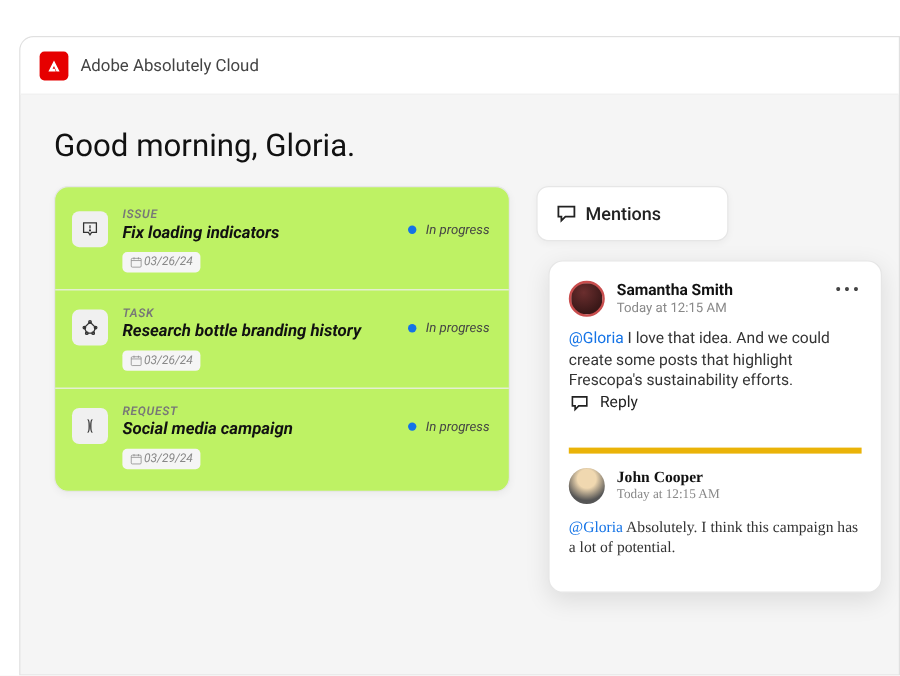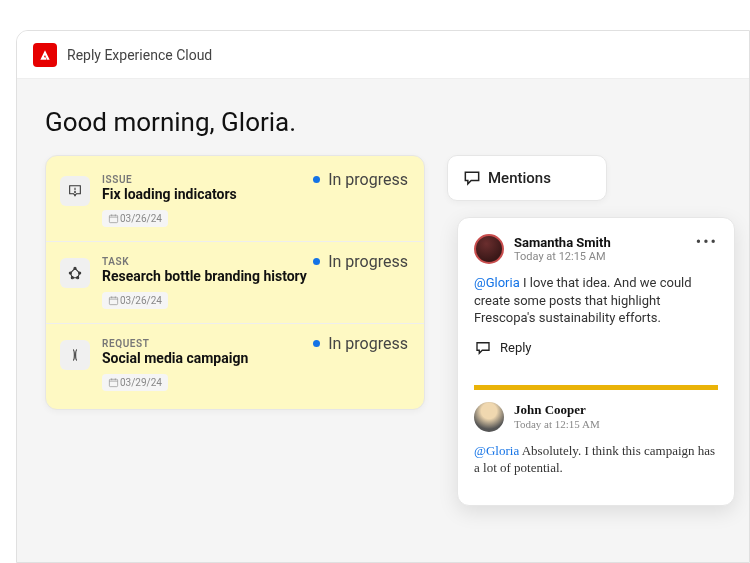--- a/index.html
+++ b/index.html
@@ -49,25 +49,26 @@
     font-weight: 400;
     color: #111;
     margin: 28px 0 18px 28px;
   }
   .stage {
     position: relative;
     padding: 0 28px;
   }
   .tasks-card {
     width: 380px;
-    background: #fef9c3;
+    background: #bef264;
     border: 1px solid #e6e6e6;
     border-radius: 12px;
     box-shadow: 0 2px 6px rgba(0,0,0,0.04);
     padding: 4px 0;
+    font-style: italic;
   }
   .task {
     display: flex;
     align-items: flex-start;
     padding: 14px 16px 14px 14px;
     gap: 12px;
     border-bottom: 1px solid #eee;
     position: relative;
   }
   .task:last-child { border-bottom: none; }
@@ -103,25 +104,25 @@
     color: #888;
     background: #f5f5f5;
     border-radius: 4px;
     padding: 3px 6px;
     width: fit-content;
   }
   .task-meta svg { width: 11px; height: 11px; stroke: #888; fill: none; stroke-width: 1.4; }
   .task-status {
     position: absolute;
     right: 16px;
-    top: 10px;
+    top: 25px;
     display: flex;
     align-items: center;
     gap: 8px;
-    font-size: 16px;
+    font-size: 11px;
     color: #444;
   }
   .status-dot {
     width: 7px; height: 7px; border-radius: 50%;
     background: #1473e6;
   }
 
   .mentions-header {
     position: absolute;
     left: 430px;
@@ -184,39 +185,38 @@
     font-size: 13px;
     color: #333;
     line-height: 1.35;
     margin-top: 10px;
   }
   .mention-handle { color: #1473e6; }
   .reply-btn {
     display: flex;
     align-items: center;
     gap: 8px;
-    margin-top: 12px;
     font-size: 13px;
     color: #222;
     cursor: pointer;
   }
   .reply-btn svg { width: 18px; height: 18px; stroke: #222; fill: none; stroke-width: 1.8; }
 </style>
 </head>
 <body>
 
 <div class="app-window">
 
   <div class="titlebar">
     <div class="adobe-logo">
       <svg viewBox="0 0 24 24">
           <path d="M4 20 L12 4 L20 20 L15.5 20 L12 12 L10 16 L13 16 L14.5 20 Z" fill="#fff"></path>
         </svg>
     </div>
-    <div class="titlebar-title">Reply Experience Cloud</div>
+    <div class="titlebar-title">Adobe Absolutely Cloud</div>
   </div>
 
   <h1 class="greeting">Good morning, Gloria.</h1>
 
   <div class="stage">
 
     <div class="tasks-card">
 
       <div class="task">
         <div class="task-icon">

